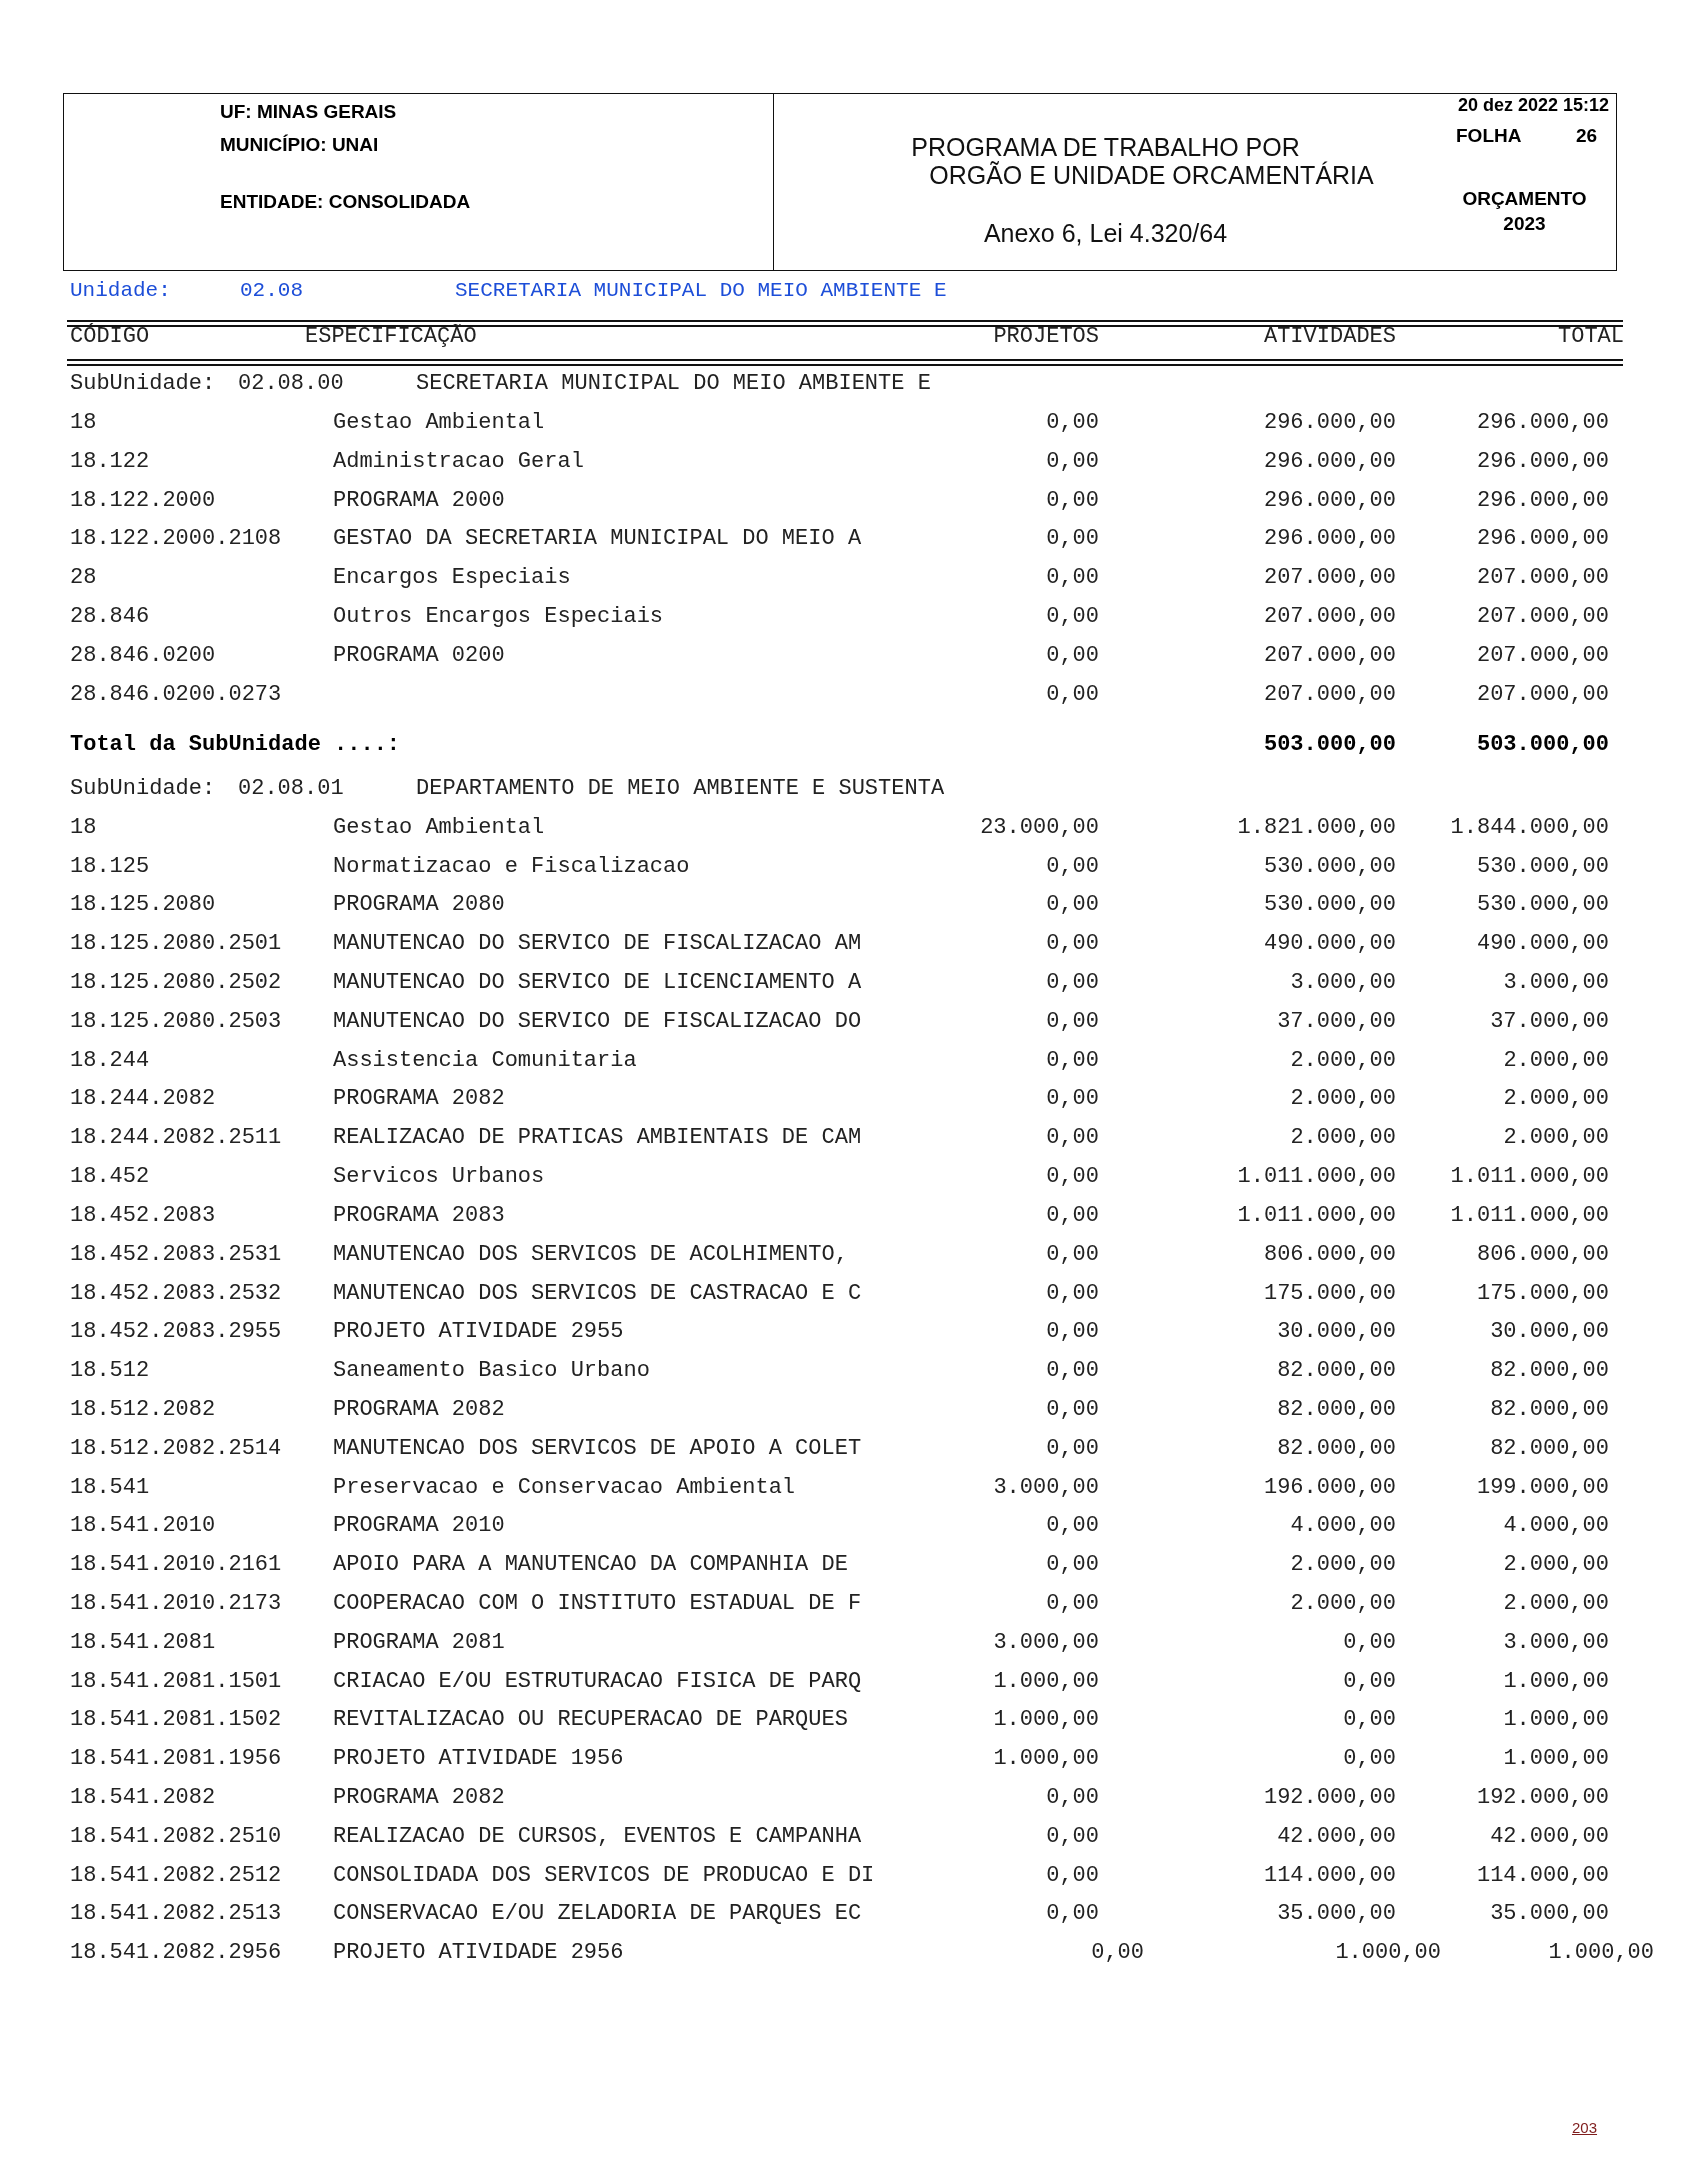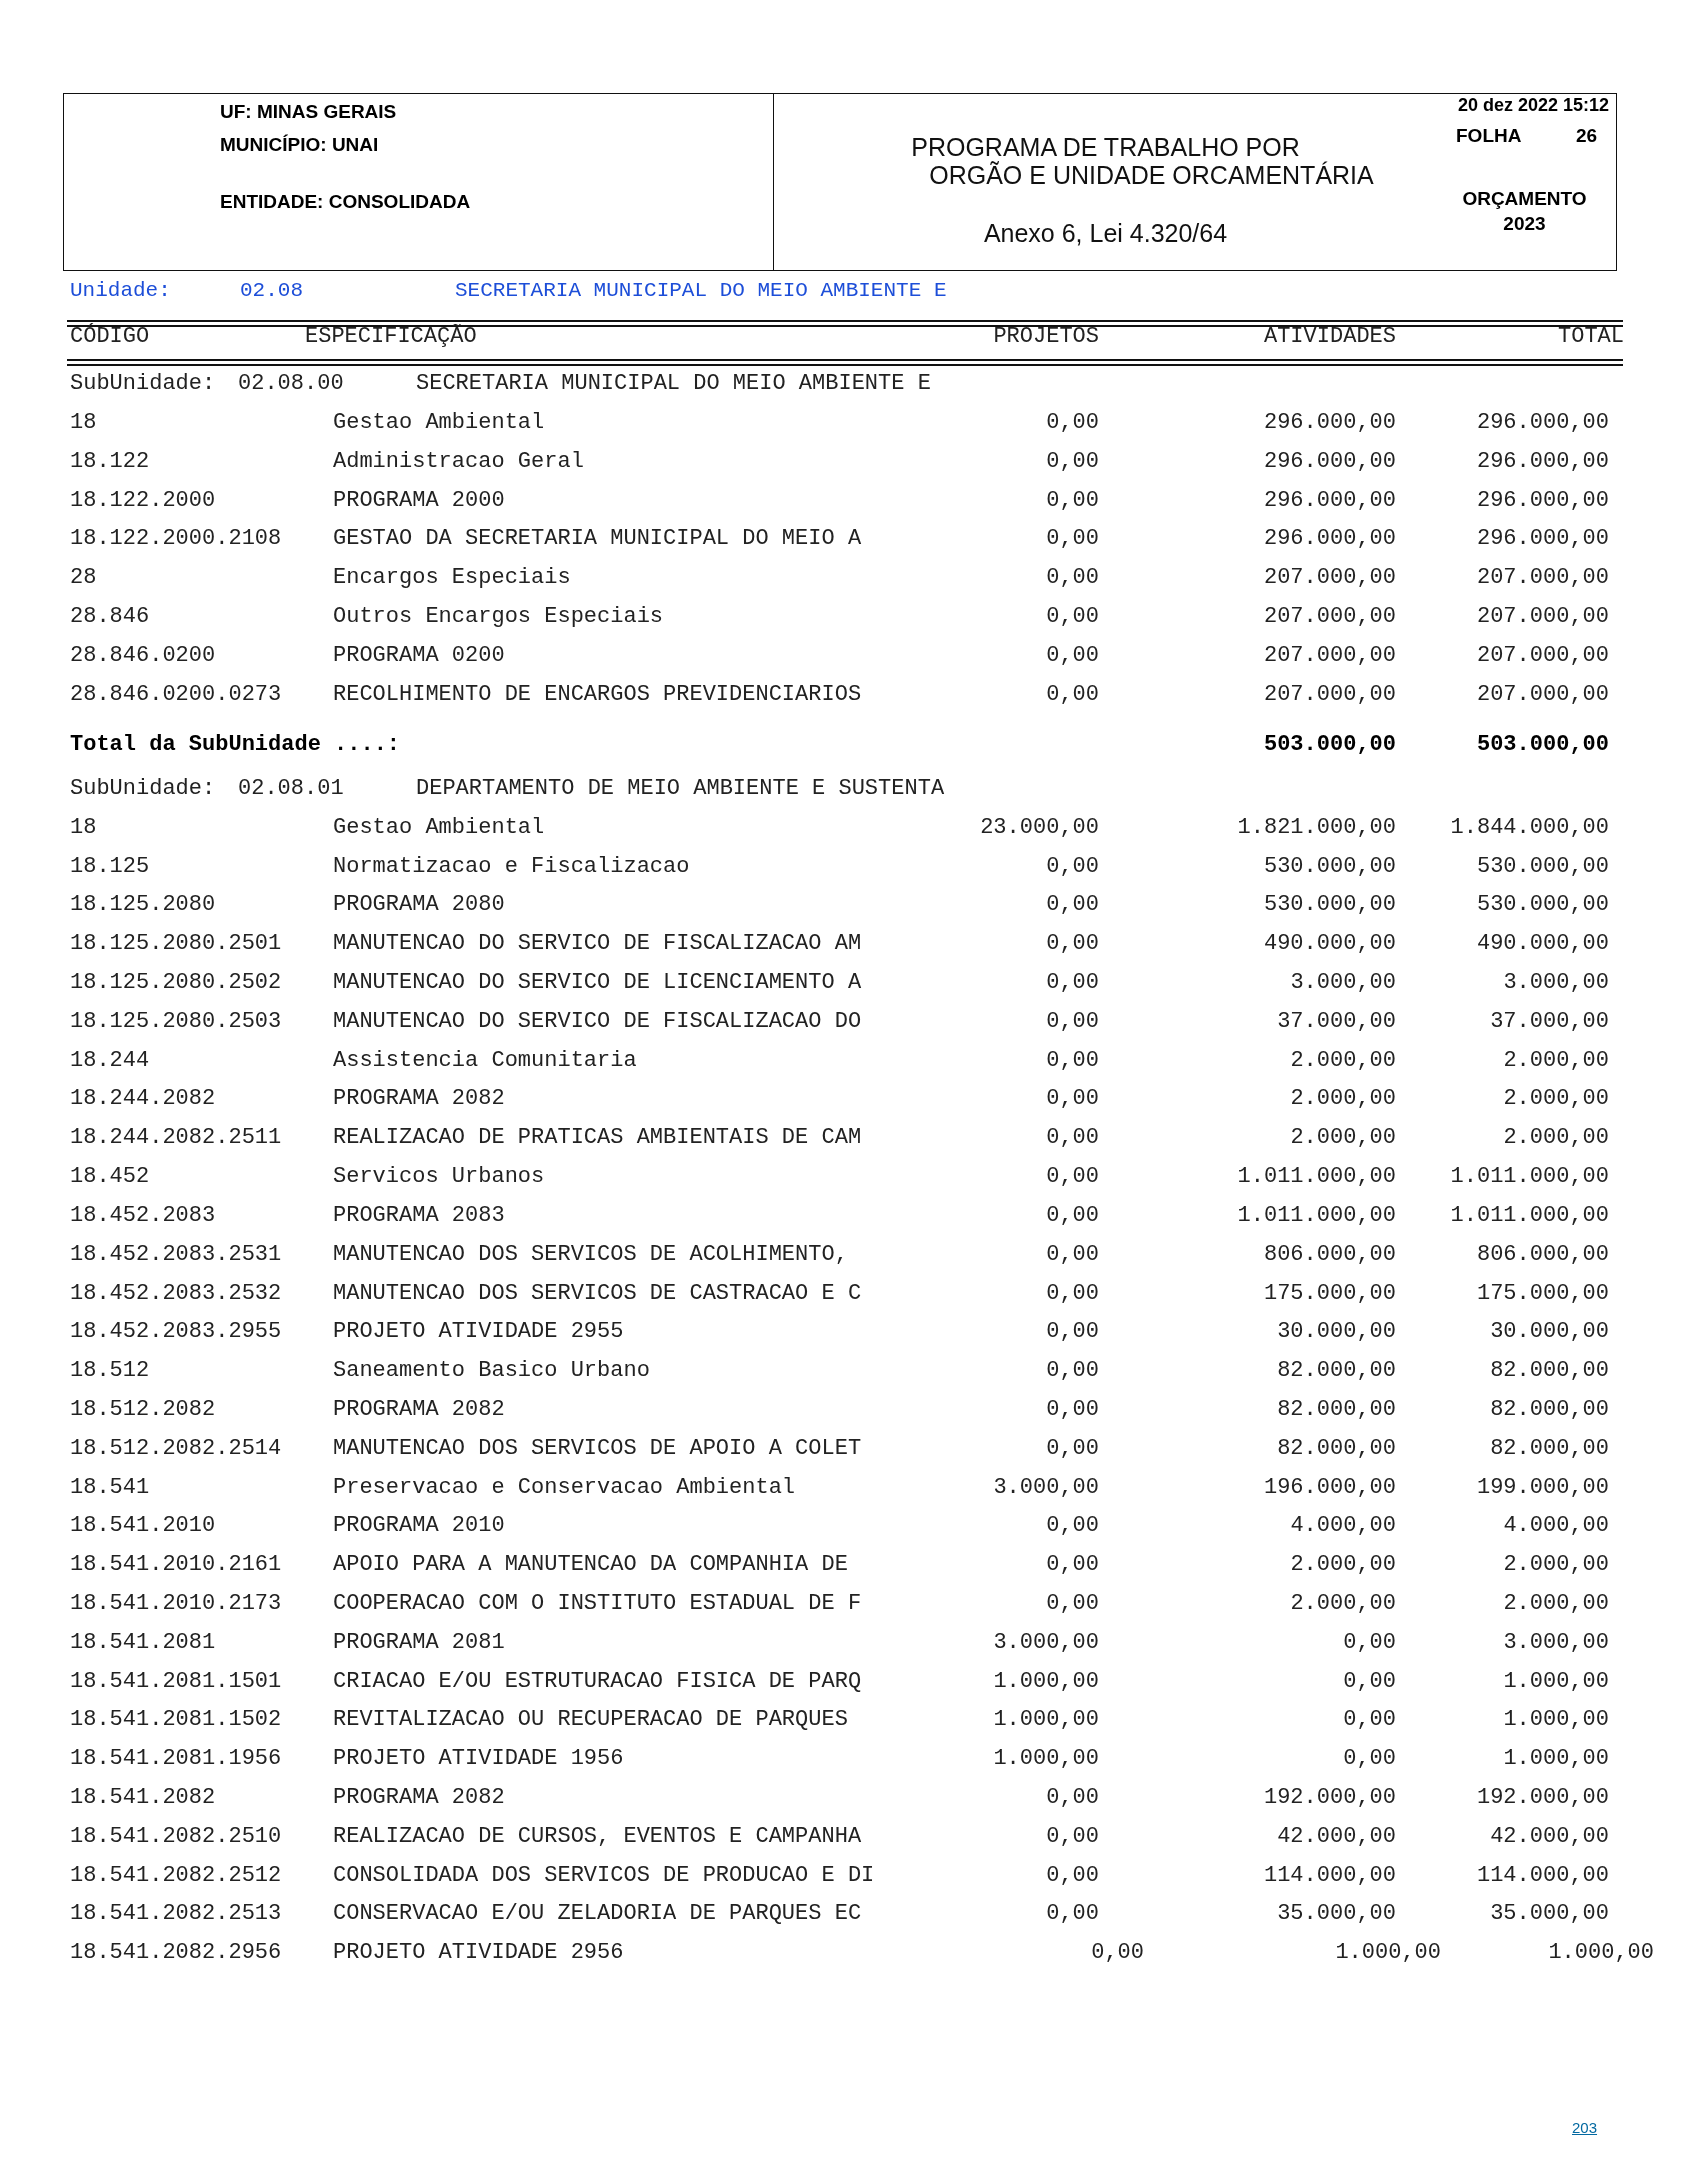--- a/index.html
+++ b/index.html
@@ -11,21 +11,21 @@
   .mono { font-family:"Liberation Mono", monospace; font-size:22px; white-space:nowrap; position:absolute; color:#1d4ed8; }
   .dline { position:absolute; left:67px; width:1556px; height:3px; border-top:2px solid #111; border-bottom:2px solid #111; }
   .row { position:absolute; left:0; width:1684px; height:30px; }
   .row .c { position:absolute; font-family:"Liberation Mono", monospace; font-size:22px; white-space:nowrap; line-height:30px; top:0; color:#222; }
   .row .code { left:70px; }
   .row .spec { left:333px; }
   .row .proj { right:585px; text-align:right; }
   .row .ativ { right:288px; text-align:right; }
   .row .tot { right:75px; text-align:right; }
   .row.total .c { font-weight:bold; color:#000; }
-  .pagenum { position:absolute; left:1572px; top:2119px; font-family:"Liberation Sans", sans-serif; font-size:15px; color:#0369a1;text-decoration:underline; }
+  .pagenum { position:absolute; left:1572px; top:2119px; font-family:"Liberation Sans", sans-serif; font-size:15px; color:#7f1d1d;text-decoration:underline; }
 </style>
 </head>
 <body>
 
 <div class="box">
   <div class="divider"></div>
 </div>
 <div class="hb" style="left:220px; top:101px;">UF: MINAS GERAIS</div>
 <div class="hb" style="left:220px; top:134px;">MUNICÍPIO: UNAI</div>
 <div class="hb" style="left:220px; top:191px;">ENTIDADE: CONSOLIDADA</div>
@@ -104,21 +104,20 @@
     </div>
     <div class="row" style="top: 641px;">
       <span class="c code">28.846.0200</span>
       <span class="c spec">PROGRAMA 0200</span>
       <span class="c proj">0,00</span>
       <span class="c ativ">207.000,00</span>
       <span class="c tot">207.000,00</span>
     </div>
     <div class="row" style="top: 680px;">
       <span class="c code">28.846.0200.0273</span>
-      <span class="c spec">RECOLHIMENTO DE ENCARGOS PREVIDENCIARIOS</span>
       <span class="c proj">0,00</span>
       <span class="c ativ">207.000,00</span>
       <span class="c tot">207.000,00</span>
     </div>
   </div>
 
 <div class="row total" style="top:730px;">
   <span class="c code">Total da SubUnidade ....:</span>
   <span class="c proj"></span>
   <span class="c ativ">503.000,00</span>

